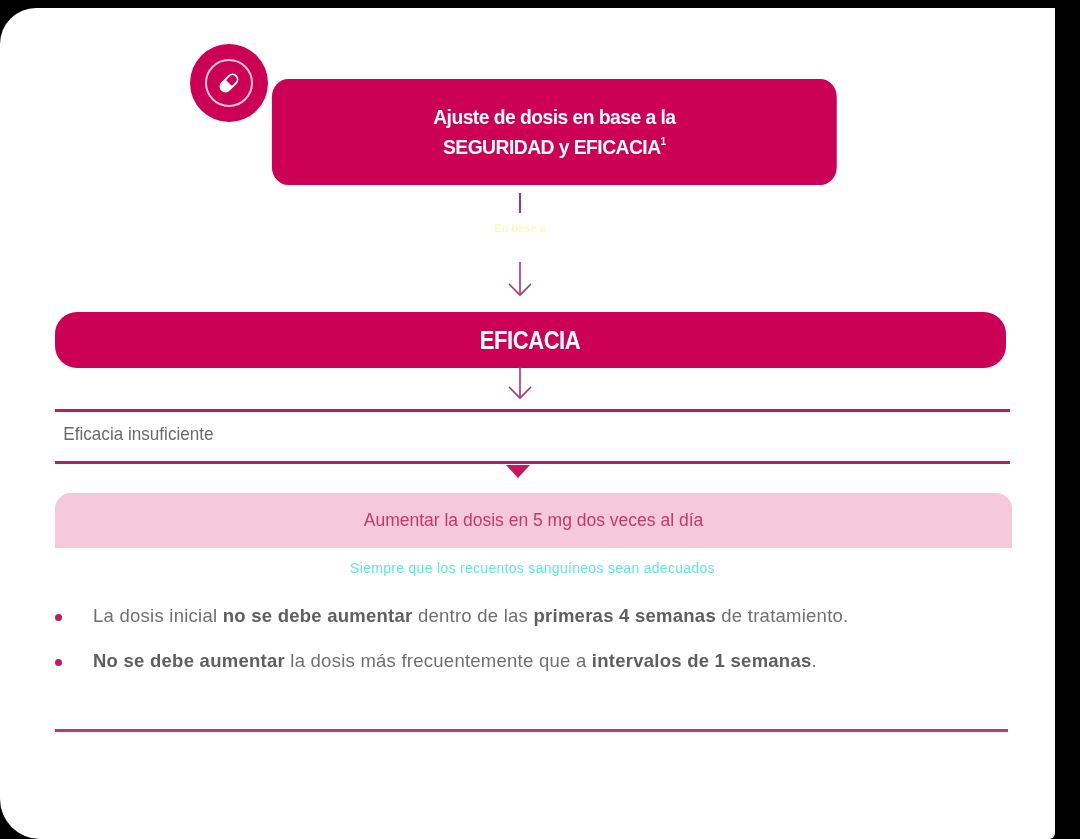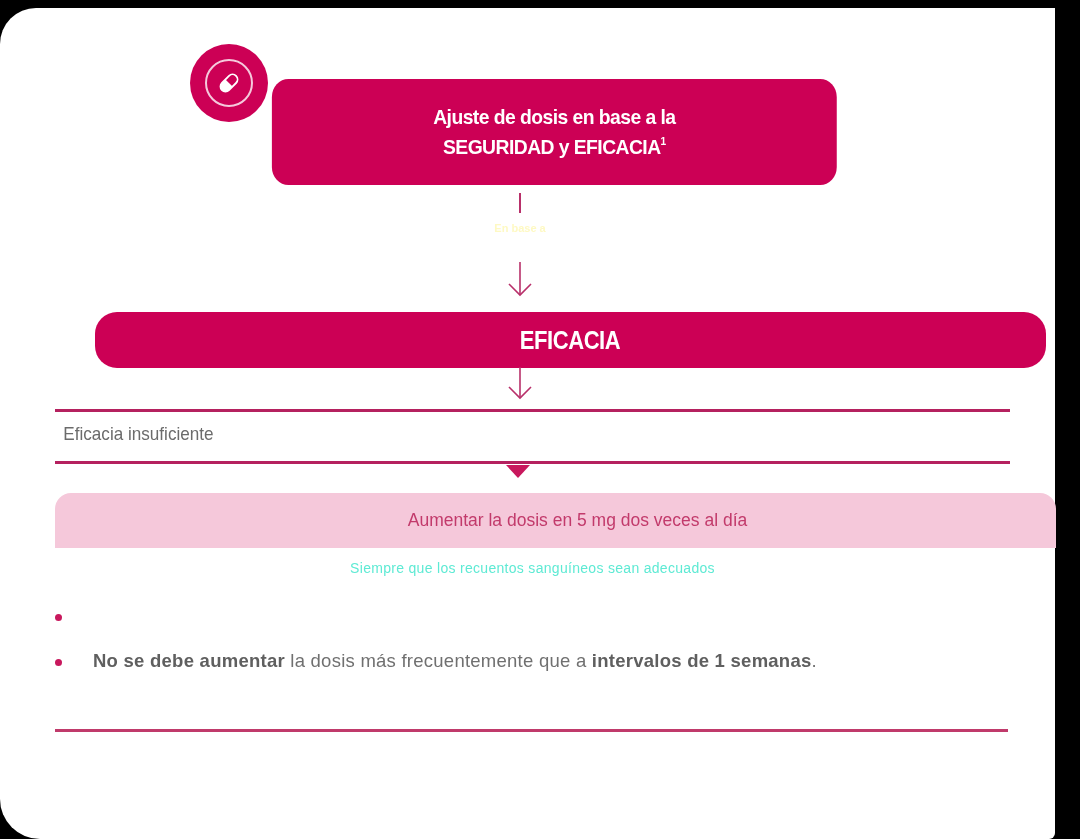--- a/index.html
+++ b/index.html
@@ -40,39 +40,38 @@
       left: 420px; top: 222px; width: 200px; text-align: center;
       color: #fef9c3; font-weight: bold; font-size: 11px;
     }
     .arrow-svg { overflow: visible; }
     .eficacia-box {
       left: 55px; top: 312px; width: 951px; height: 56px;
       background: #cc0055; border-radius: 22px;
       color: #fff; font-weight: bold; font-size: 25px;
       display: flex; align-items: center; justify-content: center;
       letter-spacing: -0.5px;
-      margin-left: 40px;
     }
     .eficacia-box span { display: inline-block; transform: scaleX(0.88); }
     .hrule { left: 55px; width: 955px; height: 3px; background: #b5215f; }
     .insuf {
       left: 55px; top: 423px; width: 955px; text-align: left;
       color: #6b6b6b; font-size: 19px;
     }
     .insuf span { display: inline-block; transform: scaleX(0.9); }
     .tri {
       left: 506px; top: 465px; width: 0; height: 0;
       border-left: 12px solid transparent; border-right: 12px solid transparent;
       border-top: 13px solid #c8185d;
     }
     .pink-box {
       left: 55px; top: 493px; width: 957px; height: 55px;
       background: #f5c8da; border-radius: 16px 16px 0 0;
       color: #c23a6b; font-size: 17.5px;
-      display: flex; align-items: center; justify-content: center; padding-left: 44px;
+      display: flex; align-items: center; justify-content: center;
     }
     .siempre {
       left: 55px; top: 560px; width: 955px; text-align: center;
       color: #5eead4; font-size: 14px; letter-spacing: 0.3px;
     }
     .bullets { left: 52px; top: 594px; width: 960px; }
     .bullet {
       position: relative; height: 44.5px; display: flex; align-items: center;
       color: #707070; font-size: 18.5px; letter-spacing: 0.25px;
     }
@@ -130,20 +129,21 @@
 
 <div class="abs pink-box">
   <span>Aumentar la dosis en 5 mg dos veces al día</span>
 </div>
 
 <div class="abs siempre">Siempre que los recuentos sanguíneos sean adecuados</div>
 
 <div class="abs bullets">
   <div class="bullet">
     <span class="dot"></span>
+    <span class="text"><span>La dosis inicial </span><b>no se debe aumentar</b><span> dentro de las </span><b>primeras 4 semanas</b><span> de tratamiento.</span></span>
   </div>
   <div class="bullet">
     <span class="dot"></span>
     <span class="text"><b>No se debe aumentar</b><span> la dosis más frecuentemente que a </span><b>intervalos de 1 semanas</b><span>.</span></span>
   </div>
 </div>
 
 <div class="abs bottom-rule"></div>
 
 </body></html>

